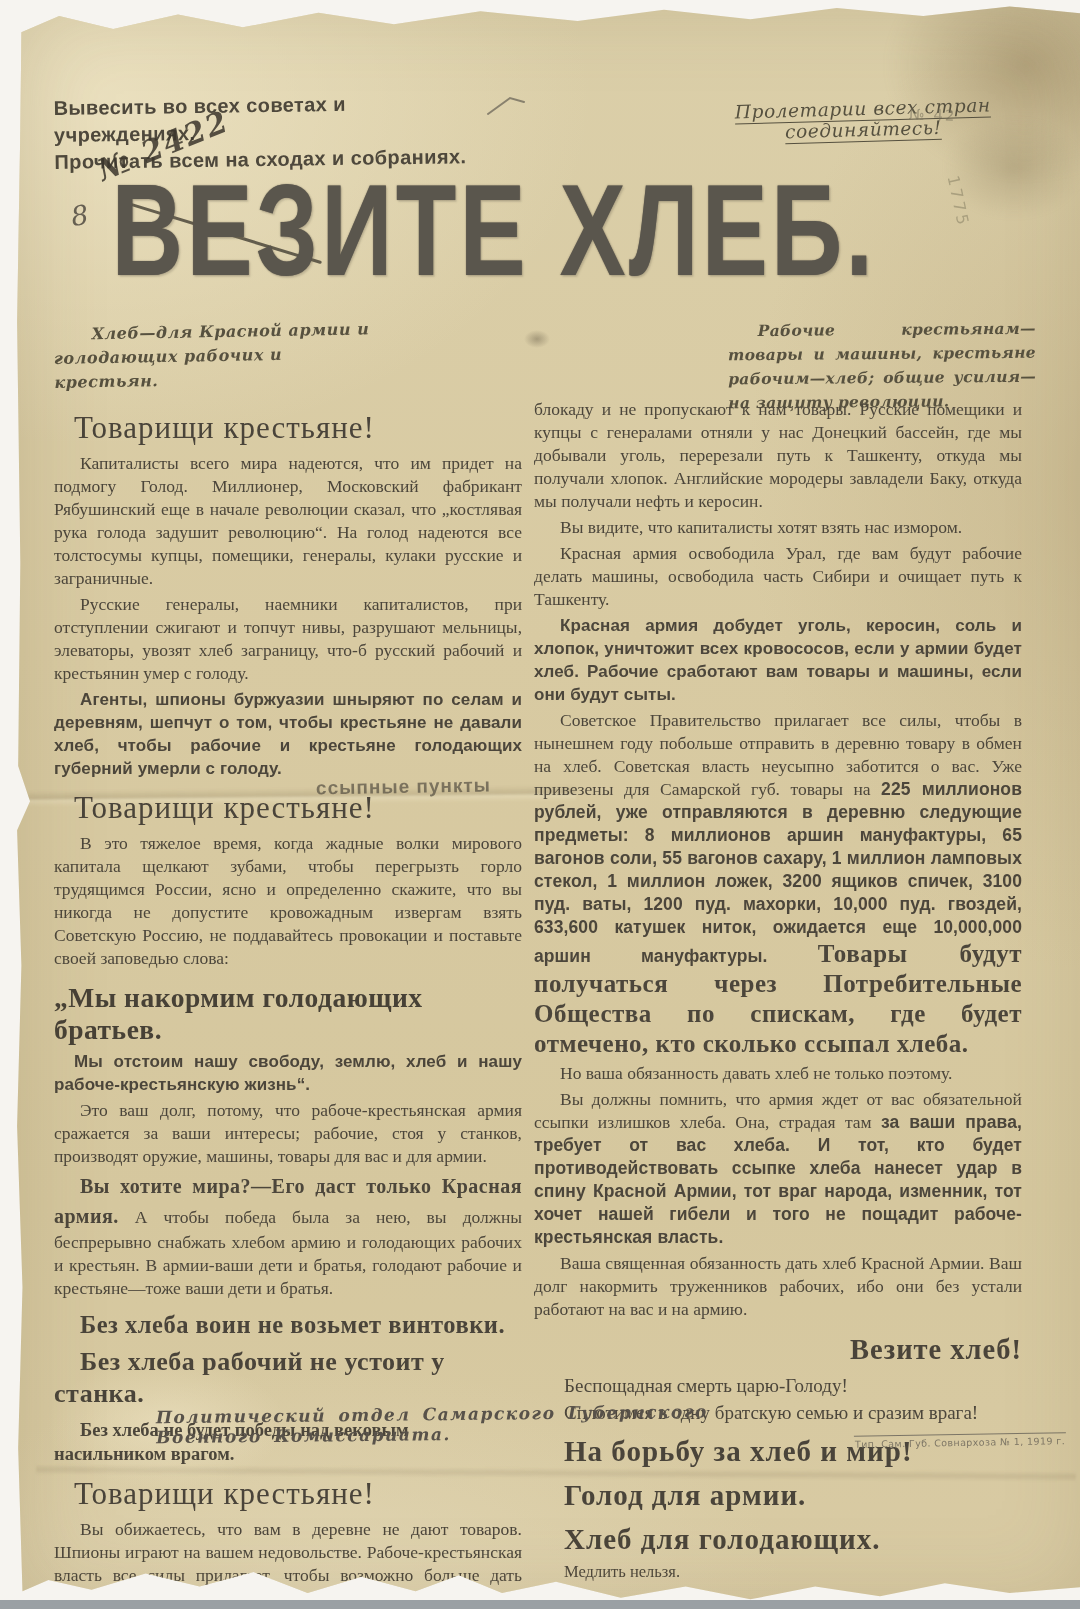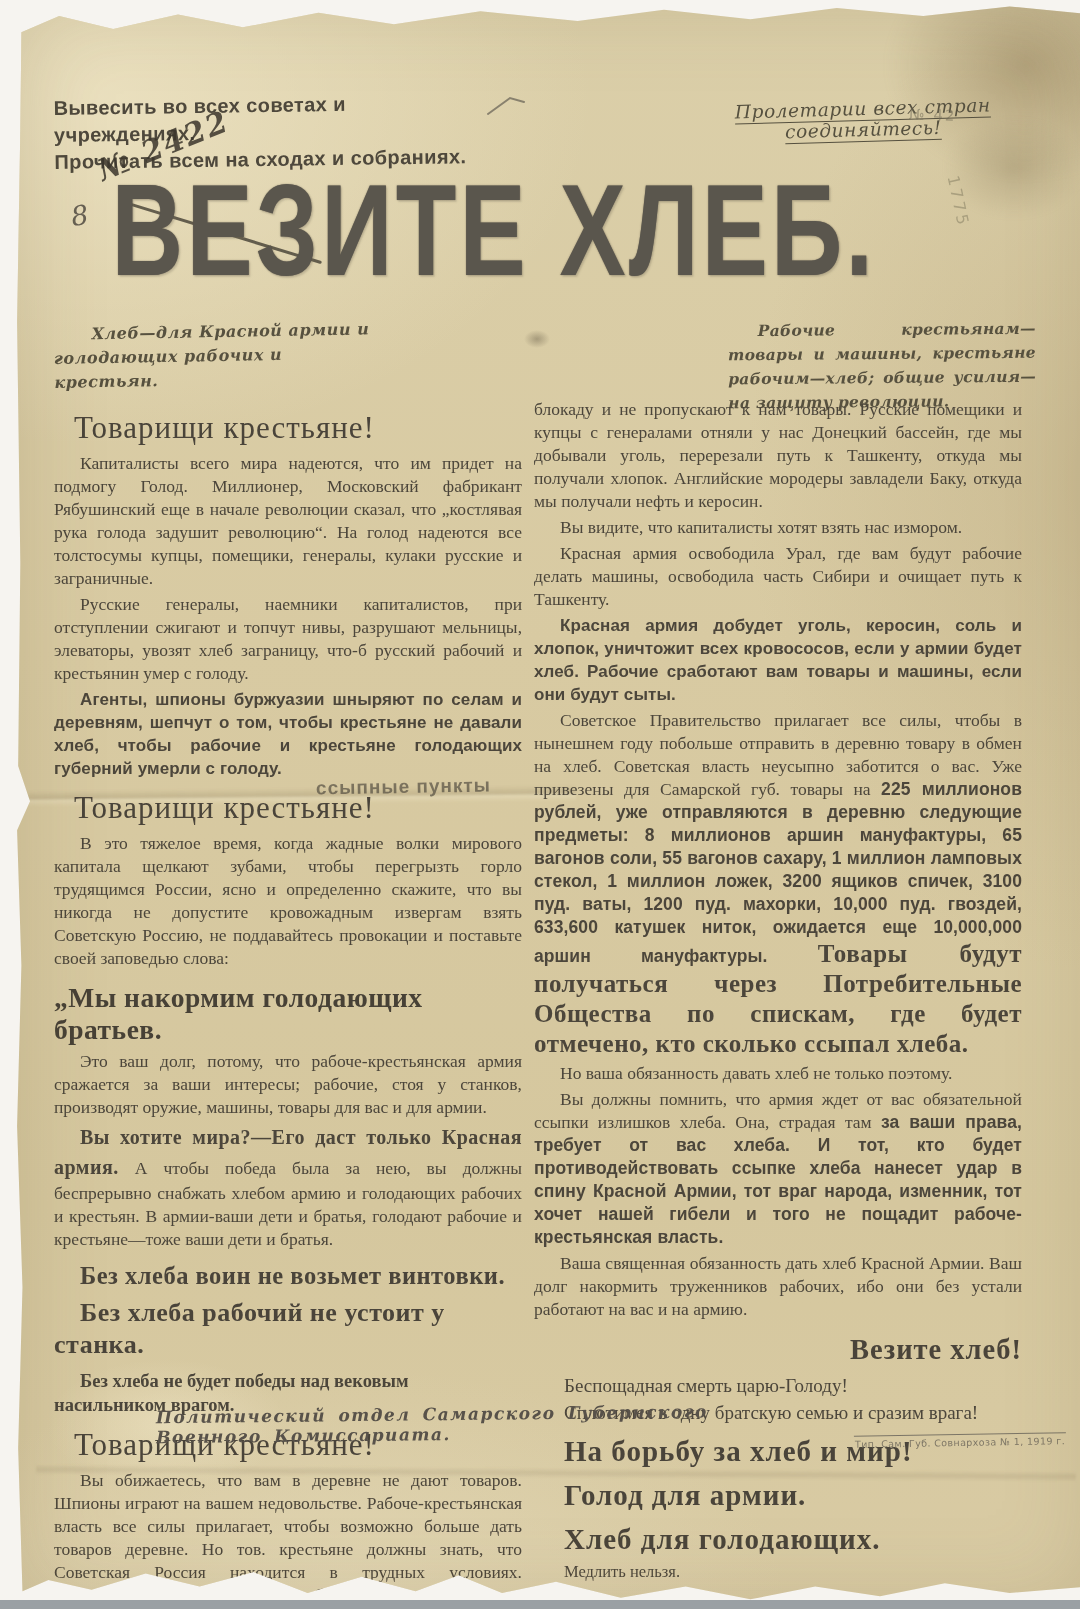--- a/index.html
+++ b/index.html
@@ -181,20 +181,21 @@
   <div class="epi-right">Рабочие крестьянам—товары и машины, крестьяне рабочим—хлеб; общие усилия—на защиту революции.</div>
 
   <div class="col col-left">
     <div class="h-tov">Товарищи крестьяне!</div>
     <p>Капиталисты всего мира надеются, что им придет на подмогу Голод. Миллионер, Московский фабрикант Рябушинский еще в начале революции сказал, что „костлявая рука голода задушит революцию“. На голод надеются все толстосумы купцы, помещики, генералы, кулаки русские и заграничные.</p>
     <p>Русские генералы, наемники капиталистов, при отступлении сжигают и топчут нивы, разрушают мельницы, элеваторы, увозят хлеб заграницу, что-б русский рабочий и крестьянин умер с голоду.</p>
     <p class="bsans">Агенты, шпионы буржуазии шныряют по селам и деревням, шепчут о том, чтобы крестьяне не давали хлеб, чтобы рабочие и крестьяне голодающих губерний умерли с голоду.</p>
     <div class="h-tov">Товарищи крестьяне!</div>
     <p>В это тяжелое время, когда жадные волки мирового капитала щелкают зубами, чтобы перегрызть горло трудящимся России, ясно и определенно скажите, что вы никогда не допустите кровожадным извергам взять Советскую Россию, не поддавайтесь провокации и поставьте своей заповедью слова:</p>
     <div class="q-head">„Мы накормим голодающих братьев.</div>
+    <p class="bsans" style="text-indent:20px">Мы отстоим нашу свободу, землю, хлеб и нашу рабоче-крестьянскую жизнь“.</p>
     <p>Это ваш долг, потому, что рабоче-крестьянская армия сражается за ваши интересы; рабочие, стоя у станков, производят оружие, машины, товары для вас и для армии.</p>
     <p>
       <span class="head-inline">Вы хотите мира?—Его даст только Красная армия.</span>
       <span>А чтобы победа была за нею, вы должны беспрерывно снабжать хлебом армию и голодающих рабочих и крестьян. В армии-ваши дети и братья, голодают рабочие и крестьяне—тоже ваши дети и братья.</span>
     </p>
     <div class="slog-a">Без хлеба воин не возьмет винтовки.</div>
     <div class="slog-b">Без хлеба рабочий не устоит у станка.</div>
     <div class="slog-c">Без хлеба не будет победы над вековым насильником врагом.</div>
     <div class="h-tov">Товарищи крестьяне!</div>
     <p>Вы обижаетесь, что вам в деревне не дают товаров. Шпионы играют на вашем недовольстве. Рабоче-крестьянская власть все силы прилагает, чтобы возможно больше дать товаров деревне. Но тов. крестьяне должны знать, что Советская Россия находится в трудных условиях. Иностранные капиталисты, чтобы задушить Советскую власть, об'явили нам</p>

